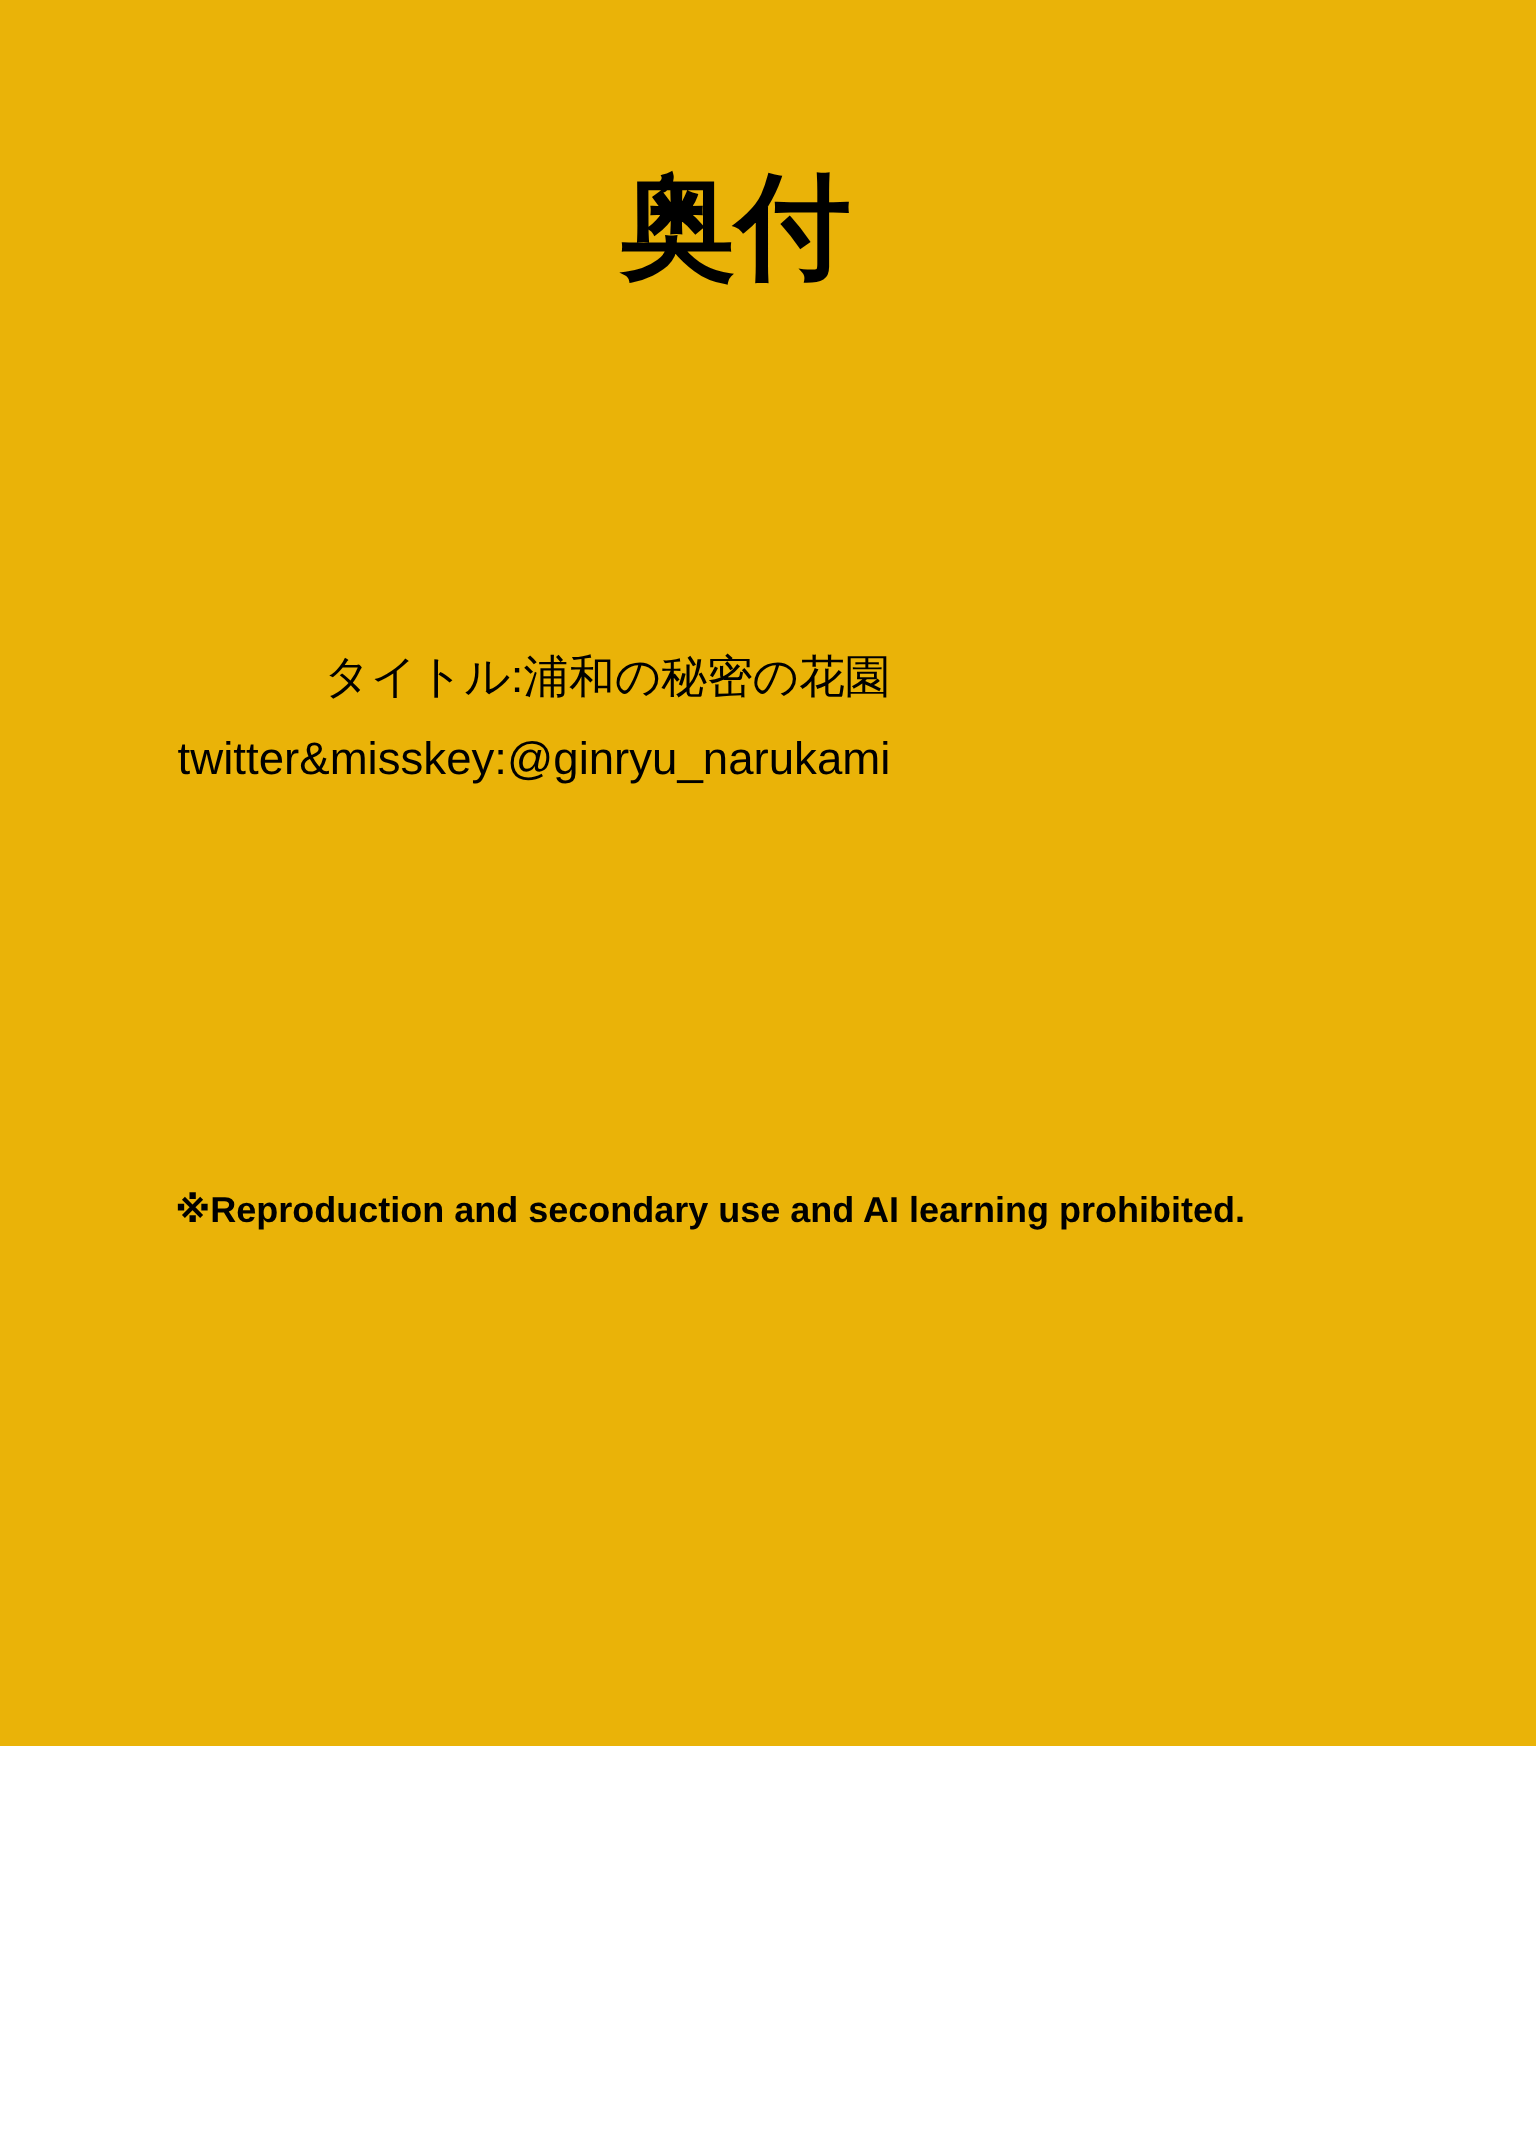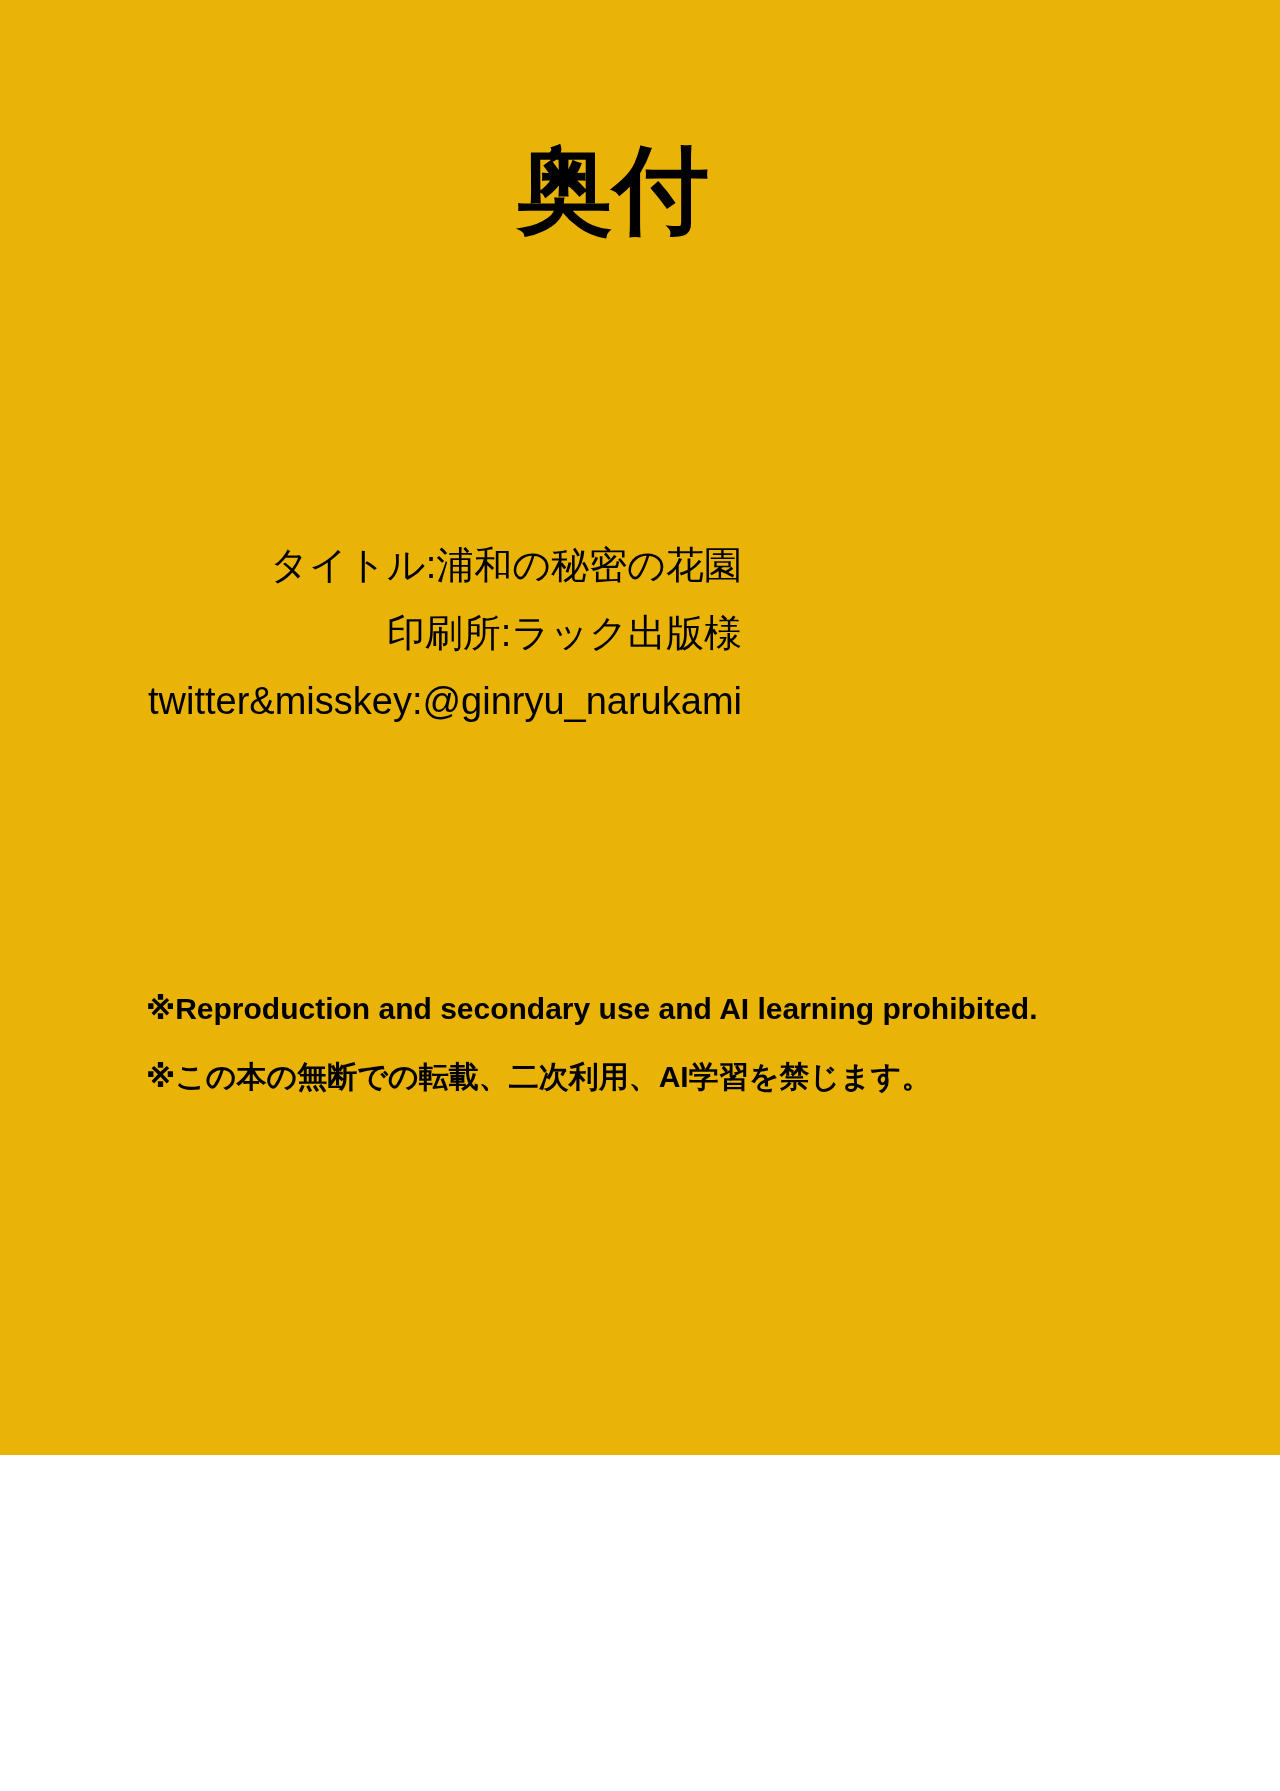--- a/index.html
+++ b/index.html
@@ -55,22 +55,20 @@
   </style>
 </head>
 <body>
 
 <div class="page">
 
   <h1 class="title">奥付</h1>
 
   <div class="info-block">
     <div class="line">タイトル:浦和の秘密の花園</div>
-    <div class="line">印刷所:ラック出版様</div>
     <div class="line">twitter&amp;misskey:@ginryu_narukami</div>
   </div>
 
   <div class="notices-block">
     <div class="line">※Reproduction and secondary use and AI learning prohibited.</div>
-    <div class="line">※この本の無断での転載、二次利用、AI学習を禁じます。</div>
   </div>
 
 </div>
 
 </body></html>

